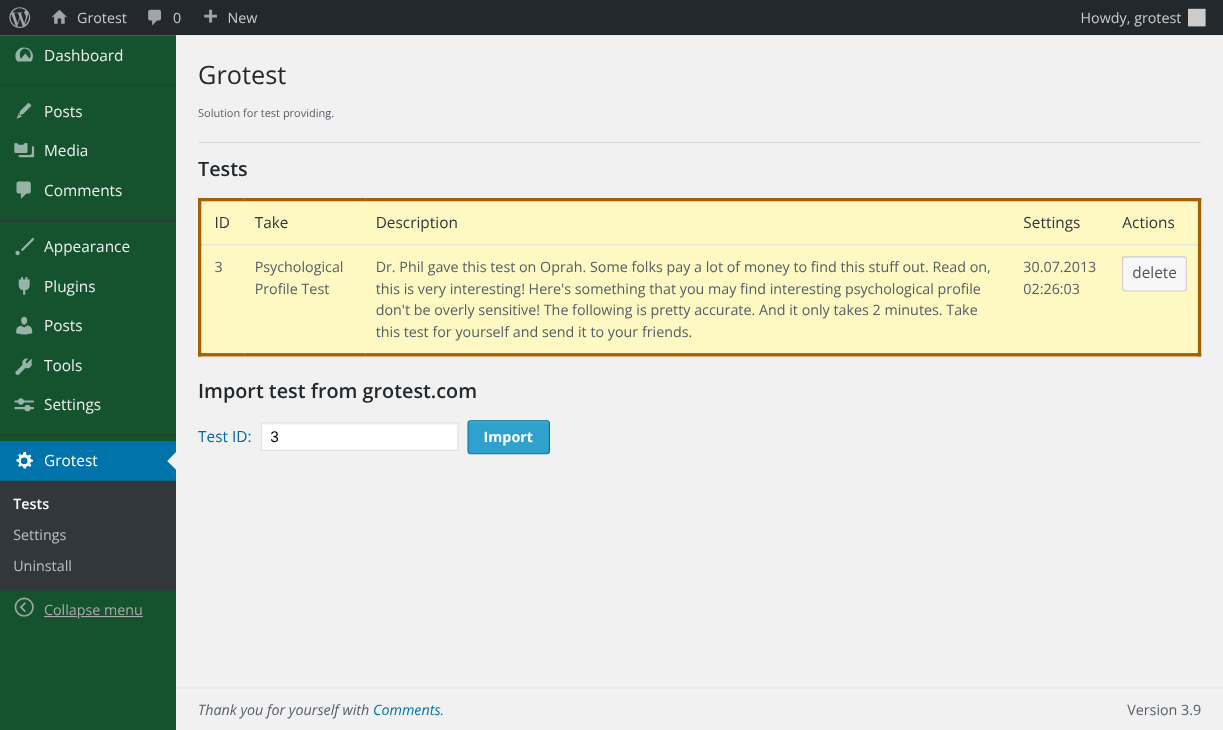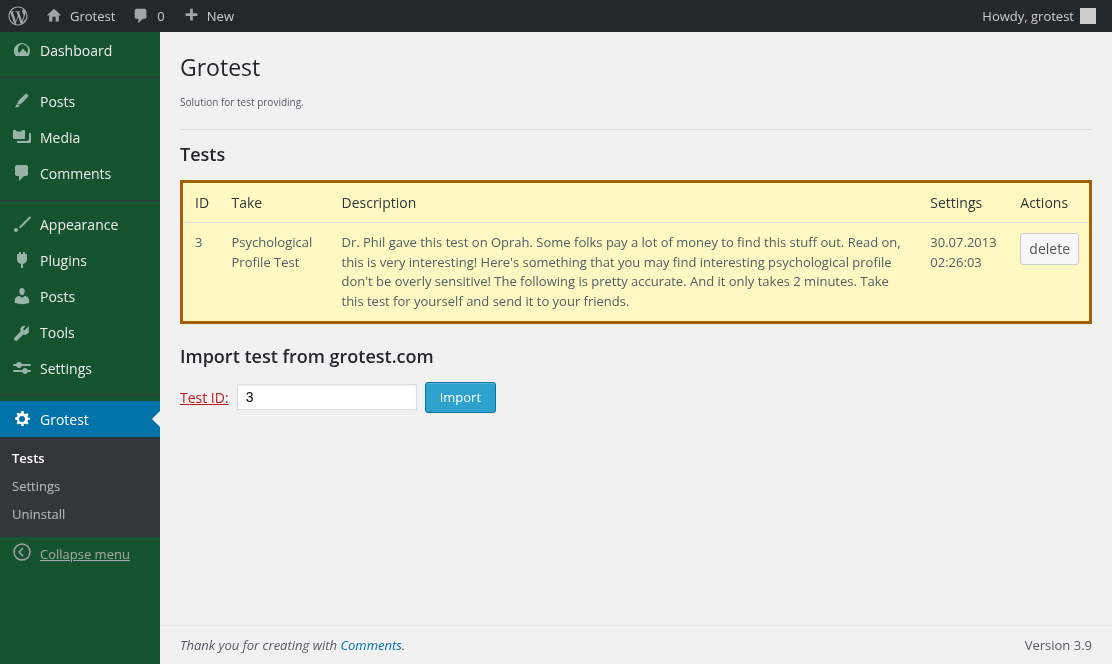--- a/index.html
+++ b/index.html
@@ -35,24 +35,24 @@
     
     h2.section { font-size: 18px; font-weight: 600; color: #23282d; margin: 8px 0 14px 0; }
     
     table.tests { width: 100%; border-collapse: collapse; background: #fef9c3; border: 3px solid #a16207; box-shadow: 0 1px 1px rgba(0,0,0,0.04); margin-bottom: 20px; }
     table.tests th { text-align: left; font-weight: 400; color: #32373c; padding: 10px 10px; font-size: 14px; border-bottom: 1px solid #e1e1e1; }
     table.tests td { padding: 10px 10px; vertical-align: top; color: #555d66; font-size: 13px; line-height: 1.5; }
     table.tests th:first-child, table.tests td:first-child { padding-left: 12px; }
     
     .btn { display: inline-block; padding: 4px 8px; font-size: 14px; cursor: pointer; border-radius: 3px; line-height: 1.6; }
     .btn-default { background: #f7f7f7; border: 1px solid #ccc; color: #555; }
-    .btn-primary { background: #2ea2cc; border: 1px solid #0074a2; color: #fff; box-shadow: inset 0 1px 0 rgba(120,200,230,0.5); padding: 4px 14px; font-size: 13px; }
+    .btn-primary { background: #2ea2cc; border: 1px solid #0074a2; color: #fff; box-shadow: inset 0 1px 0 rgba(120,200,230,0.5); padding: 4px 14px; font-size: 13px; font-weight: bold; }
     
     .import-row { display: flex; align-items: center; gap: 8px; }
-    .import-row label { color: #b91c1c; font-size: 14px; text-decoration: underline; }
+    .import-row label { color: #0369a1; font-size: 14px; }
     .import-row input[type=text] { padding: 4px 8px; border: 1px solid #ddd; font-size: 14px; width: 180px; background: #fff; box-shadow: inset 0 1px 2px rgba(0,0,0,0.07); }
     
     .footer { position: absolute; bottom: 0; left: 160px; width: calc(100% - 160px); padding: 10px 20px; display: flex; justify-content: space-between; color: #555d66; font-style: italic; font-size: 13px; border-top: 1px solid #e5e5e5; }
     .footer a { color: #0073aa; text-decoration: none; }
     .footer .version { font-style: normal; }
   </style>
 </head>
 <body>
 
 <div class="adminbar">
@@ -228,16 +228,16 @@
   <h2 class="section">Import test from grotest.com</h2>
   <div class="import-row">
     <label>Test ID:</label>
     <input type="text" value="3" style="">
     <span class="btn btn-primary">Import</span>
   </div>
 </div>
 
 <div class="footer">
   <div>
-    <span>Thank you for creating with </span><a href="#">Comments</a><span>.</span>
+    <span>Thank you for yourself with </span><a href="#">Comments</a><span>.</span>
   </div>
   <div class="version">Version 3.9</div>
 </div>
 
 </body></html>

